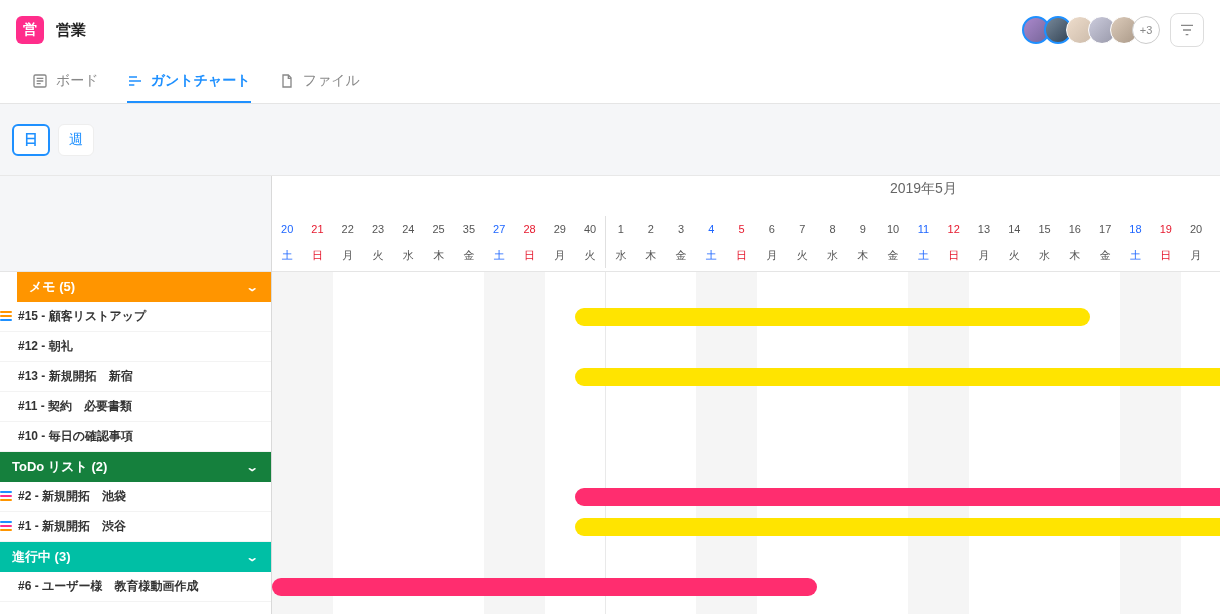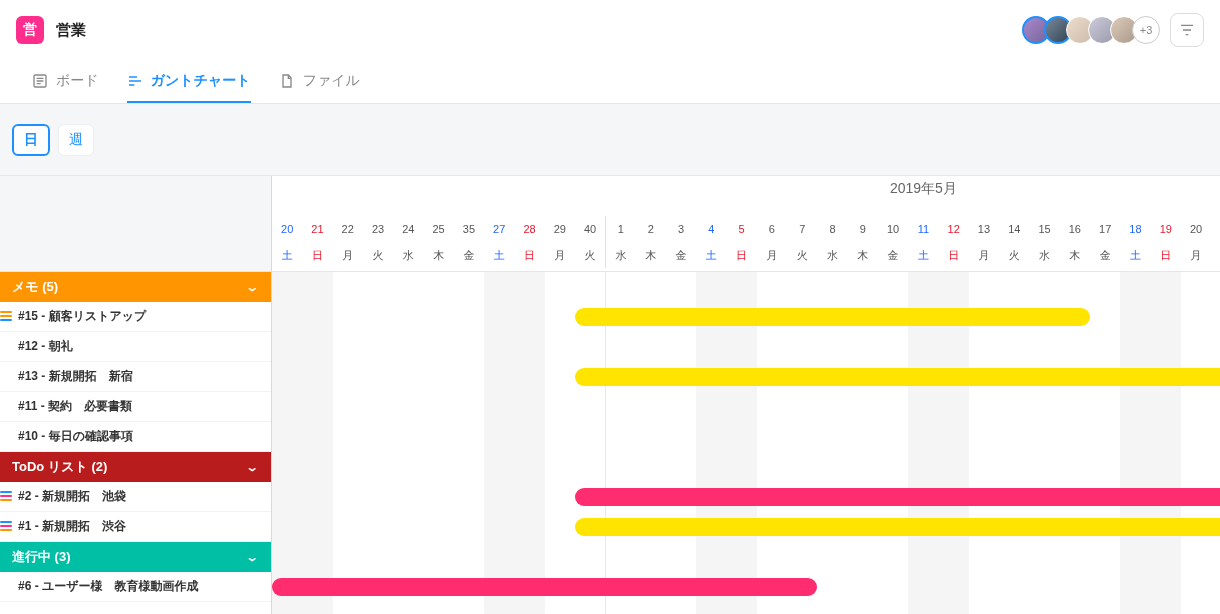--- a/index.html
+++ b/index.html
@@ -26,22 +26,22 @@
   .toolbar { height: 72px; background: #f5f6f8; border-bottom: 1px solid #e8e8e8; display: flex; align-items: center; padding: 0 12px; gap: 8px; }
   .chip { height: 32px; min-width: 34px; padding: 0 10px; border-radius: 6px; display: flex; align-items: center; justify-content: center; font-size: 14px; }
   .chip.selected { border: 2px solid #1e90ff; color: #1e90ff; background: #fff; font-weight: 600; }
   .chip.plain { color: #1e90ff; background: #fff; border: 1px solid #eee; }
 
   
   .gantt { position: relative; height: calc(614px - 60px - 44px - 72px); display: flex; }
   .left { width: 272px; flex: none; border-right: 1px solid #d9d9d9; background: #fff; overflow: hidden; }
   .left-blank { height: 96px; border-bottom: 1px solid #e5e5e5; background: #f5f6f8; }
   .group { height: 30px; display: flex; align-items: center; justify-content: space-between; padding: 0 12px; color: #fff; font-size: 13px; font-weight: 600; }
-  .group.orange { background: #ff9500; }
-  .group.blue { background: #b91c1c; }
+  .group.orange { background: #ff9500; margin-left: 17px; }
+  .group.blue { background: #15803d; }
   .group.teal { background: #00bfa5; }
   .chev { font-size: 16px; transform: scaleY(0.7); }
   .row { height: 30px; display: flex; align-items: center; padding: 0 12px 0 18px; font-size: 12px; color: #333; border-bottom: 1px solid #f3f3f3; position: relative; font-weight: bold; }
   .row-marker { position: absolute; left: 0; top: 8px; width: 12px; height: 12px; display: flex; flex-direction: column; justify-content: space-around; }
   .row-marker span { height: 2px; border-radius: 1px; }
   .mk-o span:nth-child(1){background:#ff9500;} .mk-o span:nth-child(2){background:#ff9500;} .mk-o span:nth-child(3){background:#1e90ff;}
   .mk-b span:nth-child(1){background:#1e90ff;} .mk-b span:nth-child(2){background:#ff2d8b;} .mk-b span:nth-child(3){background:#ff9500;}
 
   .grid { flex: 1; position: relative; overflow: hidden; }
   .ghdr { height: 96px; border-bottom: 1px solid #e5e5e5; position: relative; }

